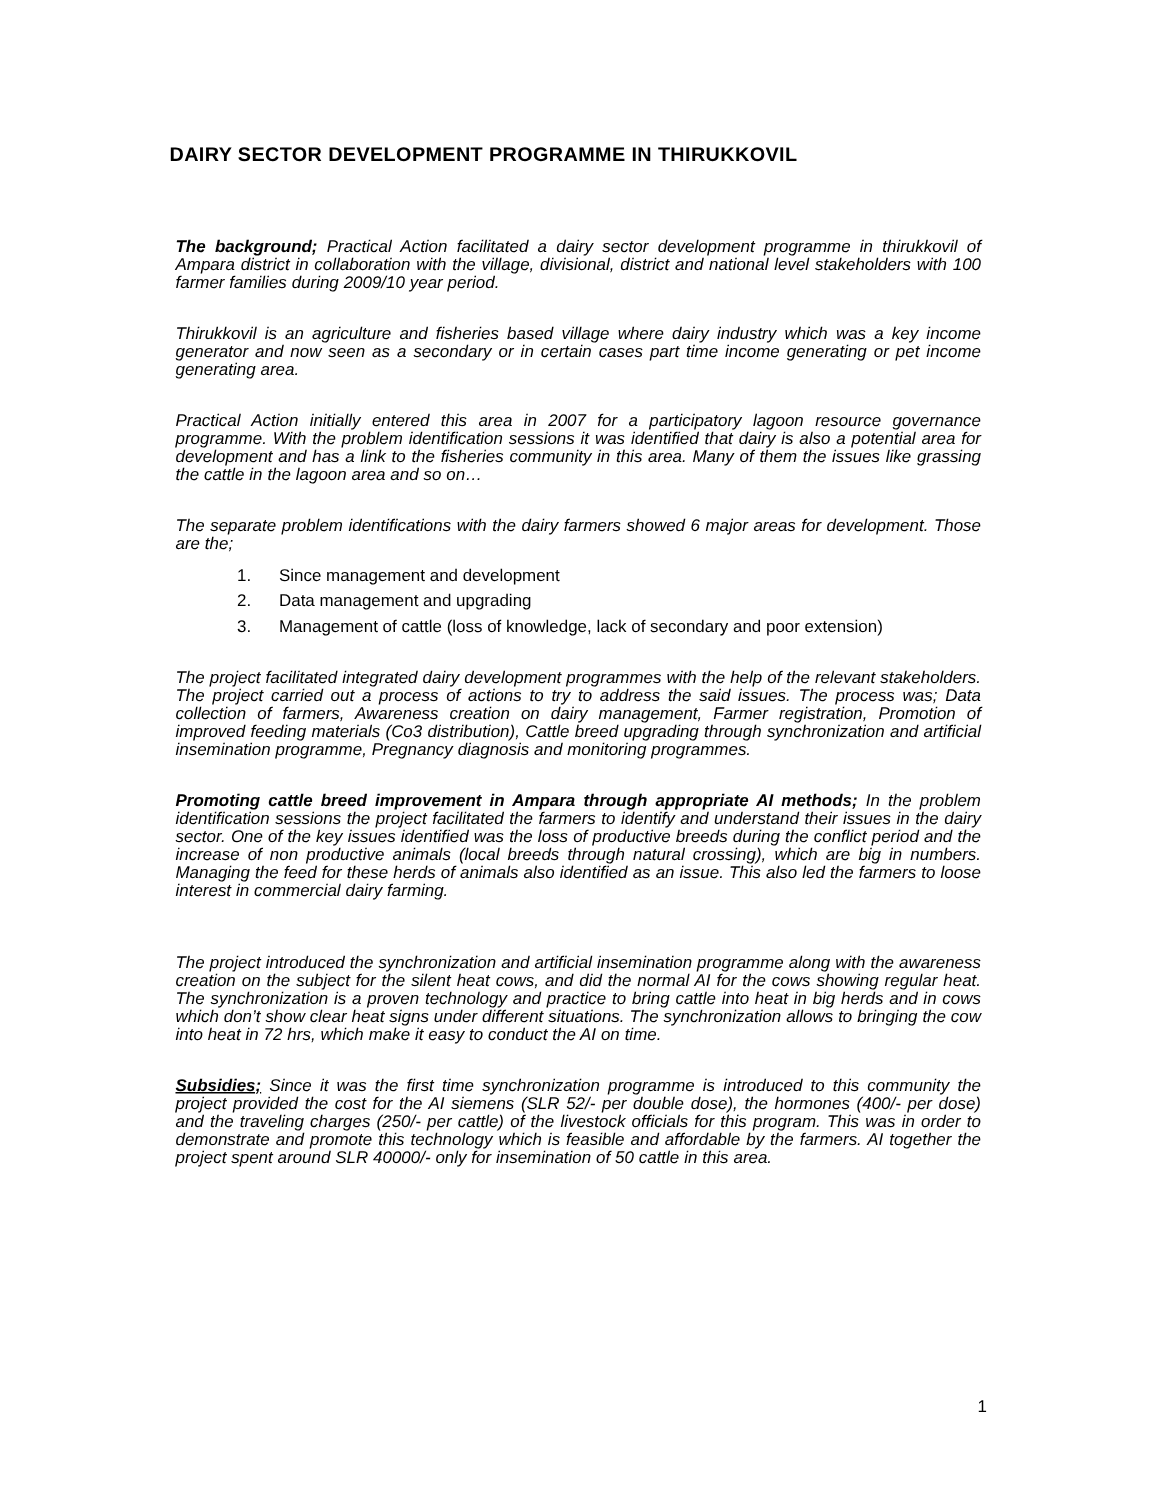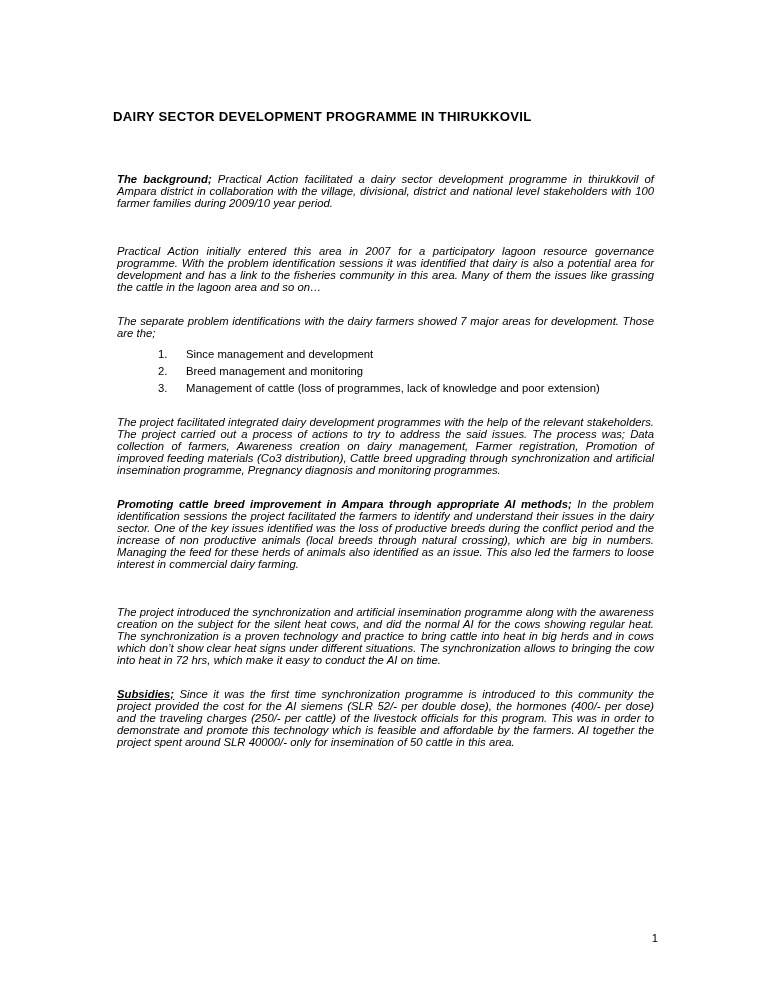--- a/index.html
+++ b/index.html
@@ -18,21 +18,21 @@
   .page {
     position: relative;
     width: 768px;
     height: 994px;
     background: #ffffff;
     box-sizing: border-box;
   }
   .content {
     position: absolute;
     left: 113px;
-    top: 108px;
+    top: 94px;
     width: 545px;
   }
   h1.doc-title {
     font-size: 13.2px;
     font-weight: bold;
     line-height: 17px;
     margin: 0 0 0 0;
     letter-spacing: 0.02em;
     text-align: left;
   }
@@ -92,35 +92,36 @@
   <div class="content">
 
     <h1 class="doc-title">DAIRY SECTOR DEVELOPMENT PROGRAMME IN THIRUKKOVIL</h1>
 
     <div class="gap-title"></div>
 
     <p class="para"><span class="lead">The background;</span><span> Practical Action facilitated a dairy sector development programme in thirukkovil of Ampara district in collaboration with the village, divisional, district and national level stakeholders with 100 farmer families during 2009/10 year period.</span></p>
 
     <div class="gap-para"></div>
 
+    <p class="para">Thirukkovil is an agriculture and fisheries based village where dairy industry which was a key income generator and now seen as a secondary or in certain cases part time income generating or pet income generating area.</p>
 
     <div class="gap-para"></div>
 
     <p class="para">Practical Action initially entered this area in 2007 for a participatory lagoon resource governance programme. With the problem identification sessions it was identified that dairy is also a potential area for development and has a link to the fisheries community in this area. Many of them the issues like grassing the cattle in the lagoon area and so on…</p>
 
     <div class="gap-para"></div>
 
-    <p class="para">The separate problem identifications with the dairy farmers showed 7 major areas for development. Those are the;</p>
+    <p class="para">The separate problem identifications with the dairy farmers showed 6 major areas for development. Those are the;</p>
 
     <div class="gap-list"></div>
 
     <ol class="items">
       <li><span class="num">1.</span><span>Since management and development</span></li>
-      <li><span class="num">2.</span><span>Breed management and monitoring</span></li>
-      <li><span class="num">3.</span><span>Management of cattle (loss of programmes, lack of knowledge and poor extension)</span></li>
+      <li><span class="num">2.</span><span>Data management and upgrading</span></li>
+      <li><span class="num">3.</span><span>Management of cattle (loss of knowledge, lack of secondary and poor extension)</span></li>
     </ol>
 
     <div class="gap-para"></div>
 
     <p class="para">The project facilitated integrated dairy development programmes with the help of the relevant stakeholders. The project carried out a process of actions to try to address the said issues. The process was; Data collection of farmers, Awareness creation on dairy management, Farmer registration, Promotion of improved feeding materials (Co3 distribution), Cattle breed upgrading through synchronization and artificial insemination programme, Pregnancy diagnosis and monitoring programmes.</p>
 
     <div class="gap-para"></div>
 
     <p class="para"><span class="lead">Promoting cattle breed improvement in Ampara through appropriate AI methods;</span><span> In the problem identification sessions the project facilitated the farmers to identify and understand their issues in the dairy sector. One of the key issues identified was the loss of productive breeds during the conflict period and the increase of non productive animals (local breeds through natural crossing), which are big in numbers. Managing the feed for these herds of animals also identified as an issue.  This also led the farmers to loose interest in commercial dairy farming.</span></p>
 

